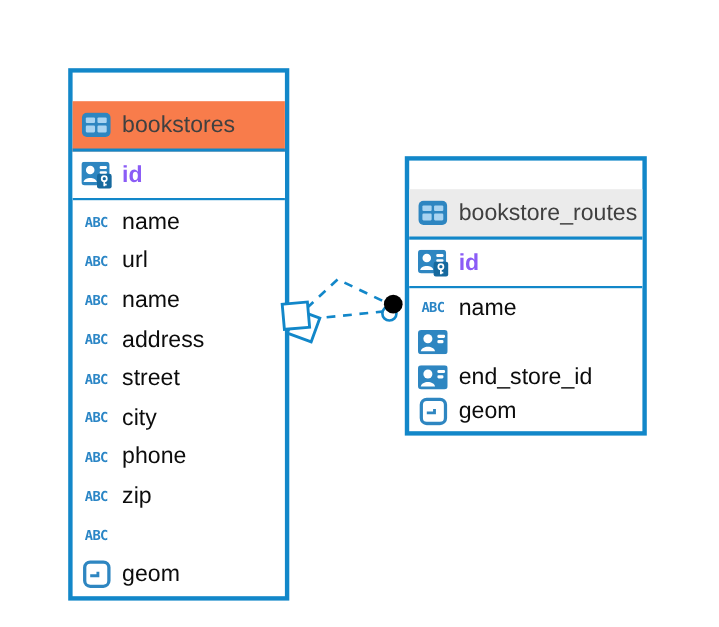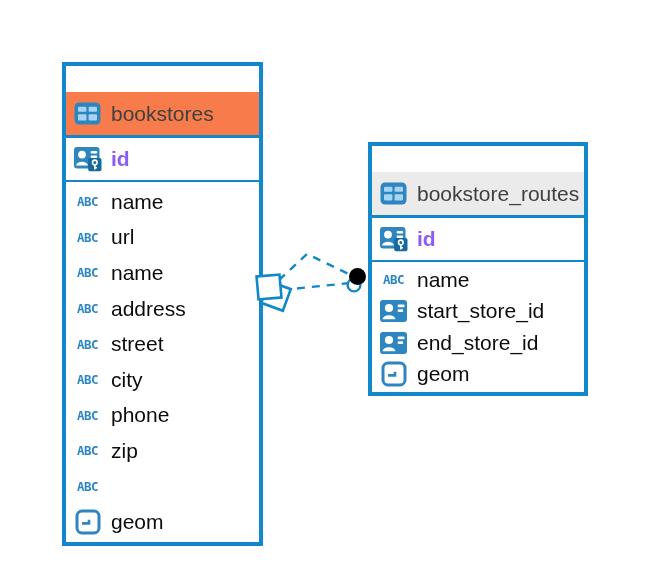--- a/index.html
+++ b/index.html
@@ -172,21 +172,20 @@
         <div class="t-row">
           <span class="cell-icon">
       <svg width="27" height="22" viewBox="0 0 27 22">
         <rect width="27" height="22" rx="3" fill="#2e86c1"></rect>
         <circle cx="9" cy="8" r="4.1" fill="#fff"></circle>
         <path d="M2.5 19.3 C3.4 13.8 14.6 13.8 15.5 19.3 Z" fill="#fff"></path>
         <rect x="17.6" y="4.4" width="7" height="2.8" rx="1.2" fill="#fff"></rect>
         <rect x="17.6" y="9.2" width="5.6" height="2.8" rx="1.2" fill="#fff"></rect>
       </svg>
           </span>
-          <span>start_store_id</span>
         </div>
         <div class="t-row">
           <span class="cell-icon">
       <svg width="27" height="22" viewBox="0 0 27 22">
         <rect width="27" height="22" rx="3" fill="#2e86c1"></rect>
         <circle cx="9" cy="8" r="4.1" fill="#fff"></circle>
         <path d="M2.5 19.3 C3.4 13.8 14.6 13.8 15.5 19.3 Z" fill="#fff"></path>
         <rect x="17.6" y="4.4" width="7" height="2.8" rx="1.2" fill="#fff"></rect>
         <rect x="17.6" y="9.2" width="5.6" height="2.8" rx="1.2" fill="#fff"></rect>
       </svg>

